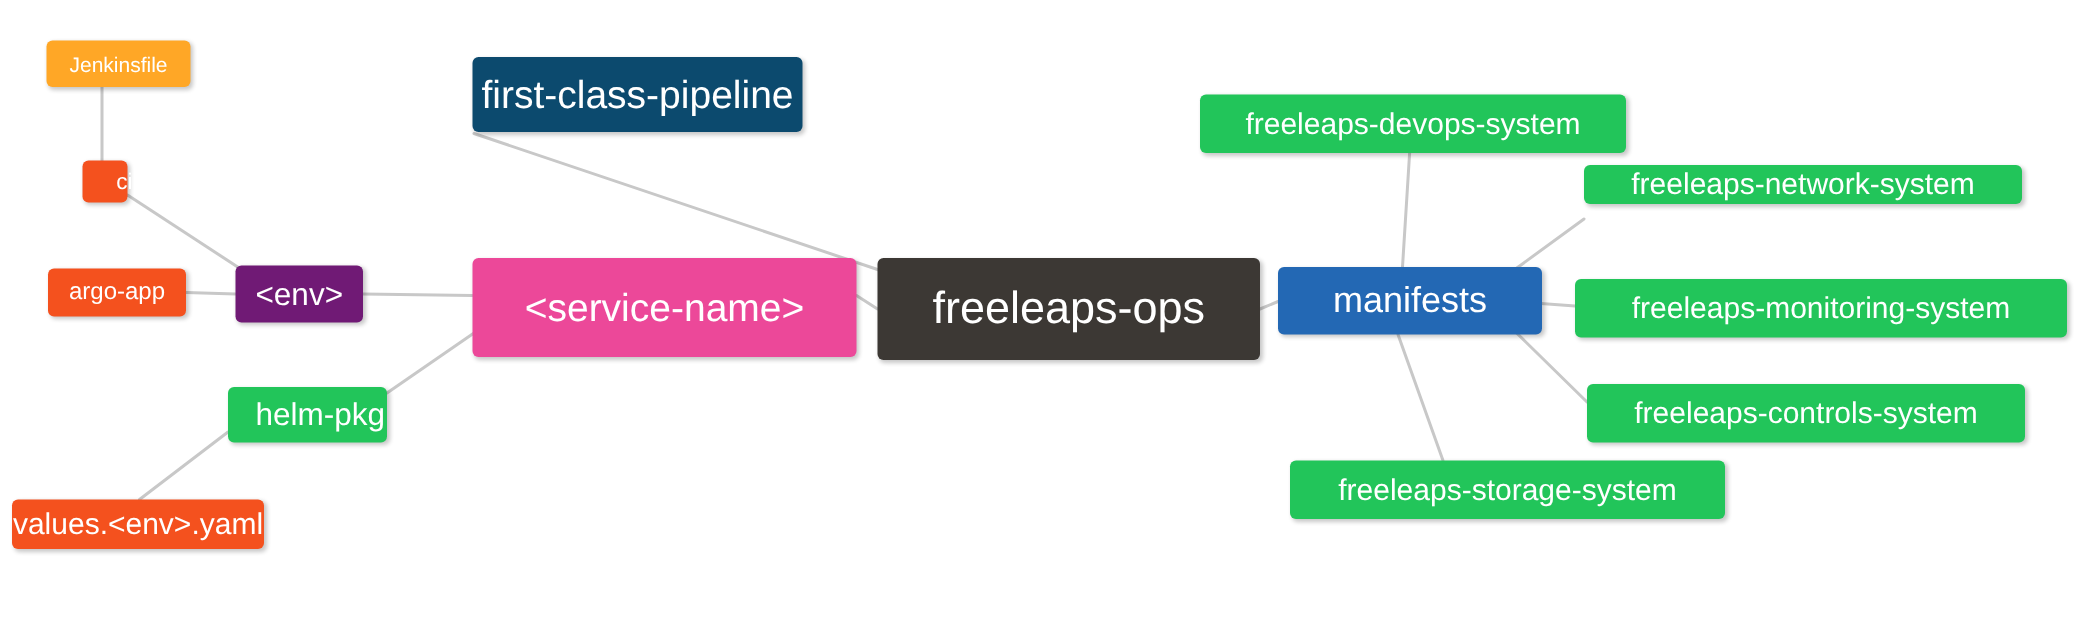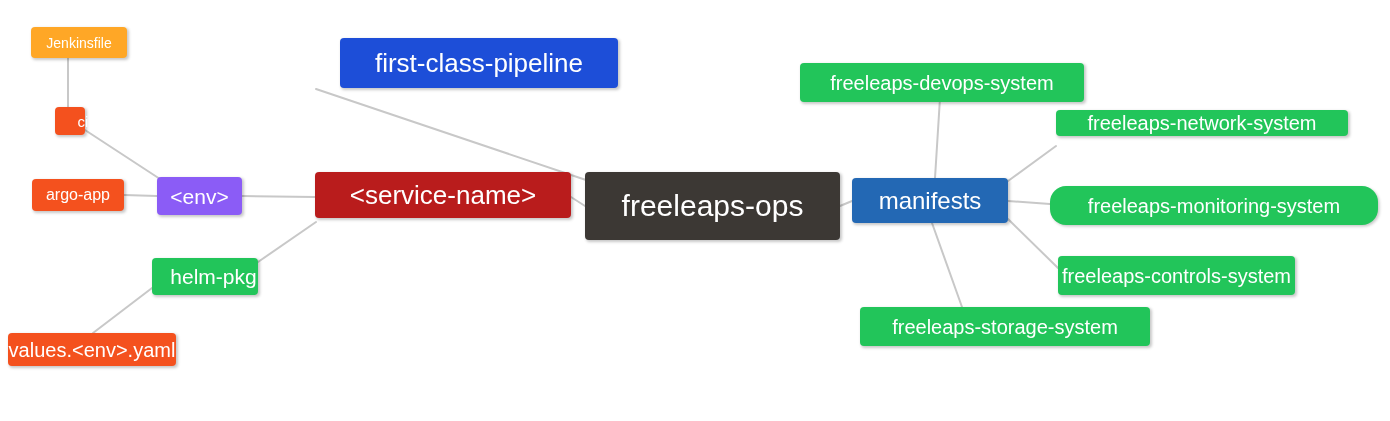--- a/index.html
+++ b/index.html
@@ -65,28 +65,28 @@
       <path class="edge" d="M 68 107 L 68 58" stroke="#c8c8c8"></path>
       <path class="edge" d="M 152 288 L 93 333" stroke="#c8c8c8"></path>
       <path class="edge" d="M 935 178 L 942 66" stroke="#c8c8c8"></path>
       <path class="edge" d="M 1008 181 L 1056 146" stroke="#c8c8c8"></path>
       <path class="edge" d="M 1008 201 L 1050 204" stroke="#c8c8c8"></path>
       <path class="edge" d="M 1008 219 L 1058 268" stroke="#c8c8c8"></path>
       <path class="edge" d="M 932 223 L 962 307" stroke="#c8c8c8"></path>
     </svg>
   <div id="node-layer">
       <div class="node" style="left: 585px; top: 172px; width: 255px; height: 68px; background: rgb(60, 56, 52); font-size: 30px;">freeleaps-ops</div>
-      <div class="node" style="left: 315px; top: 172px; width: 256px; height: 46px; background: #b91c1c; font-size: 26px;">&lt;service-name&gt;</div>
-      <div class="node" style="left: 315px; top: 38px; width: 278px; height: 50px; background: #1d4ed8; font-size: 26px; margin-left: 25px;">first-class-pipeline</div>
-      <div class="node" style="left: 852px; top: 178px; width: 156px; height: 45px; background: rgb(35, 104, 180); font-size: 24px;">manifests</div>
-      <div class="node" style="left: 157px; top: 177px; width: 85px; height: 38px; background: #8b5cf6; font-size: 21px;">&lt;env&gt;</div>
+      <div class="node" style="left: 315px; top: 172px; width: 256px; height: 66px; background: #ec4899; font-size: 26px;">&lt;service-name&gt;</div>
+      <div class="node" style="left: 315px; top: 38px; width: 220px; height: 50px; background: #0c4a6e; font-size: 26px;">first-class-pipeline</div>
+      <div class="node" style="left: 852px; top: 178px; width: 176px; height: 45px; background: rgb(35, 104, 180); font-size: 24px;">manifests</div>
+      <div class="node" style="left: 157px; top: 177px; width: 85px; height: 38px; background: #701a75; font-size: 21px;">&lt;env&gt;</div>
       <div class="node" style="left: 152px; top: 258px; width: 106px; height: 37px; background: rgb(34, 197, 90); font-size: 21px; padding-left: 17px;">helm-pkg</div>
       <div class="node" style="left: 55px; top: 107px; width: 30px; height: 28px; background: rgb(244, 81, 30); font-size: 15px; padding-left: 26px;">ci</div>
       <div class="node" style="left: 19px; top: 27px; width: 96px; height: 31px; background: rgb(255, 167, 38); font-size: 14px; margin-left: 12px;">Jenkinsfile</div>
       <div class="node" style="left: 32px; top: 179px; width: 92px; height: 32px; background: rgb(244, 81, 30); font-size: 16px;">argo-app</div>
       <div class="node" style="left: 8px; top: 333px; width: 168px; height: 33px; background: rgb(244, 81, 30); font-size: 20px;">values.&lt;env&gt;.yaml</div>
       <div class="node" style="left: 800px; top: 27px; width: 284px; height: 39px; background: rgb(34, 197, 90); font-size: 20px; margin-top: 36px;">freeleaps-devops-system</div>
       <div class="node" style="left: 1056px; top: 110px; width: 292px; height: 26px; background: rgb(34, 197, 90); font-size: 20px;">freeleaps-network-system</div>
-      <div class="node" style="left: 1050px; top: 186px; width: 328px; height: 39px; background: rgb(34, 197, 90); font-size: 20px; border-radius: 16px;">freeleaps-monitoring-system</div>
-      <div class="node" style="left: 1058px; top: 256px; width: 237px; height: 39px; background: rgb(34, 197, 90); font-size: 20px;">freeleaps-controls-system</div>
+      <div class="node" style="left: 1050px; top: 186px; width: 328px; height: 39px; background: rgb(34, 197, 90); font-size: 20px;">freeleaps-monitoring-system</div>
+      <div class="node" style="left: 1058px; top: 256px; width: 292px; height: 39px; background: rgb(34, 197, 90); font-size: 20px;">freeleaps-controls-system</div>
       <div class="node" style="left: 860px; top: 307px; width: 290px; height: 39px; background: rgb(34, 197, 90); font-size: 20px;">freeleaps-storage-system</div>
     </div>
 </div>
 
 </body></html>

